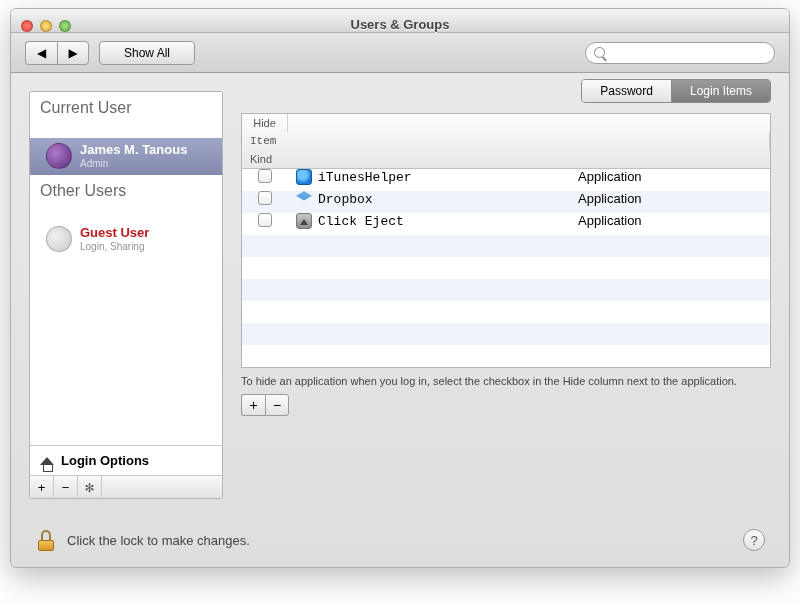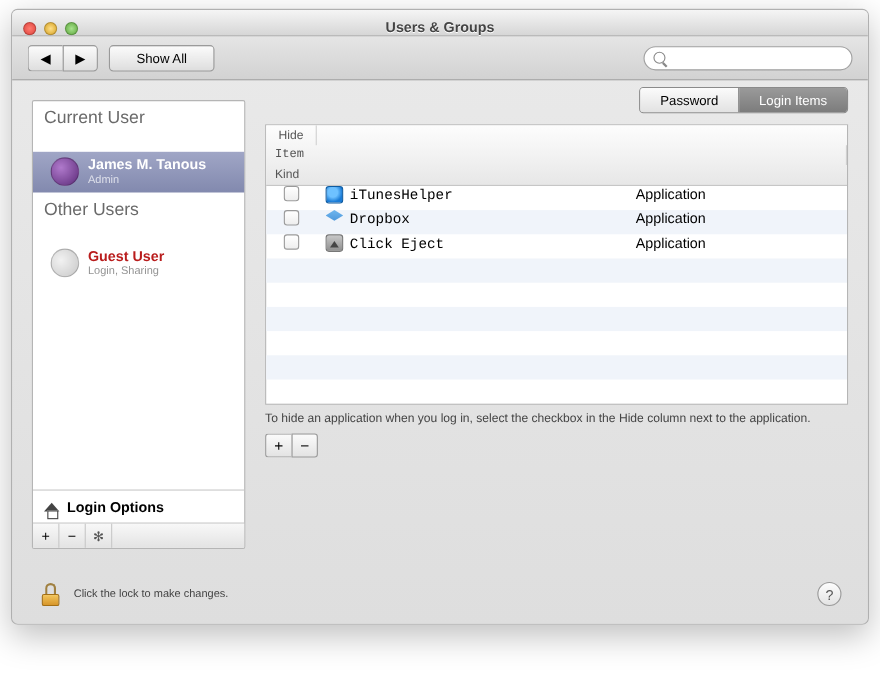--- a/index.html
+++ b/index.html
@@ -193,16 +193,16 @@
         </div>
       </div>
     </div>
   </div>
 
   <div class="footer">
     <div class="lock">
       <div class="sh"></div>
         <div class="body"></div>
     </div>
-    <div style="font-size:10px;color:#444">Click the lock to make changes.</div>
+    <div style="font-size:13px;color:#444">Click the lock to make changes.</div>
     <div class="help">?</div>
   </div>
 </div>
 
 </body></html>

